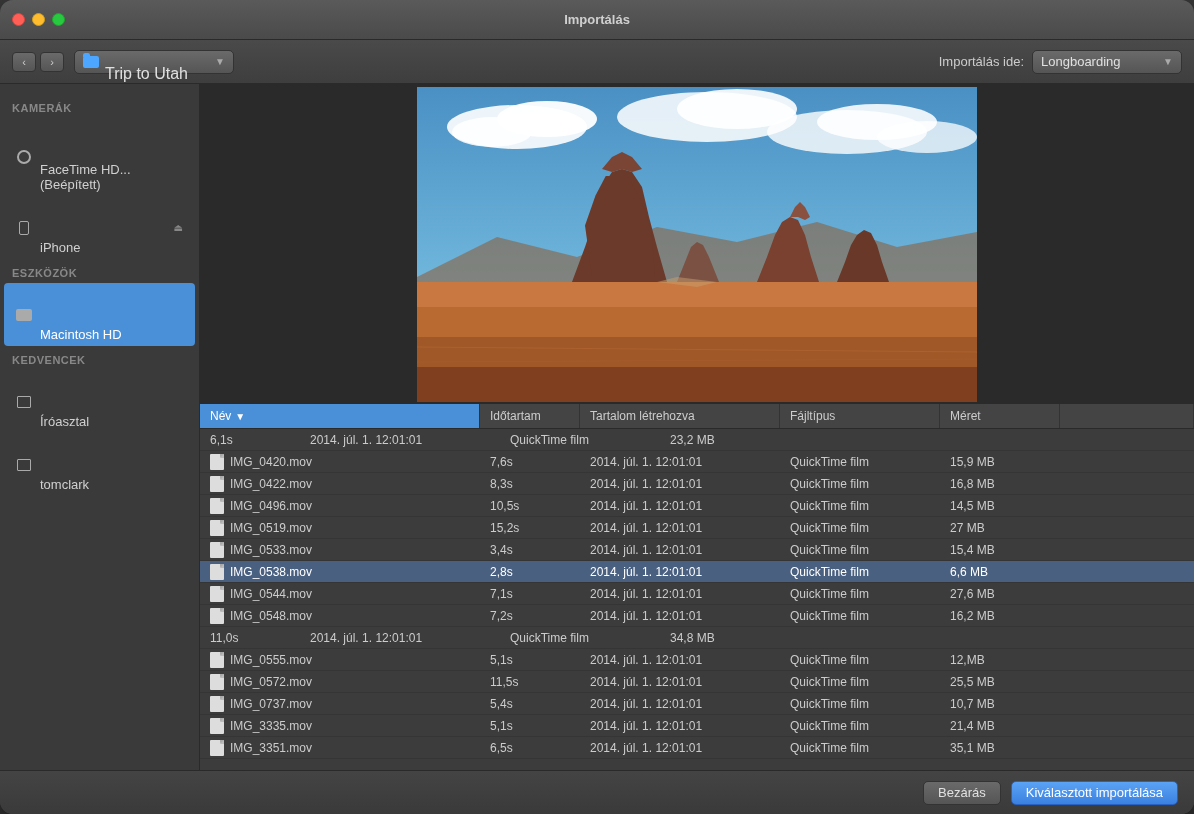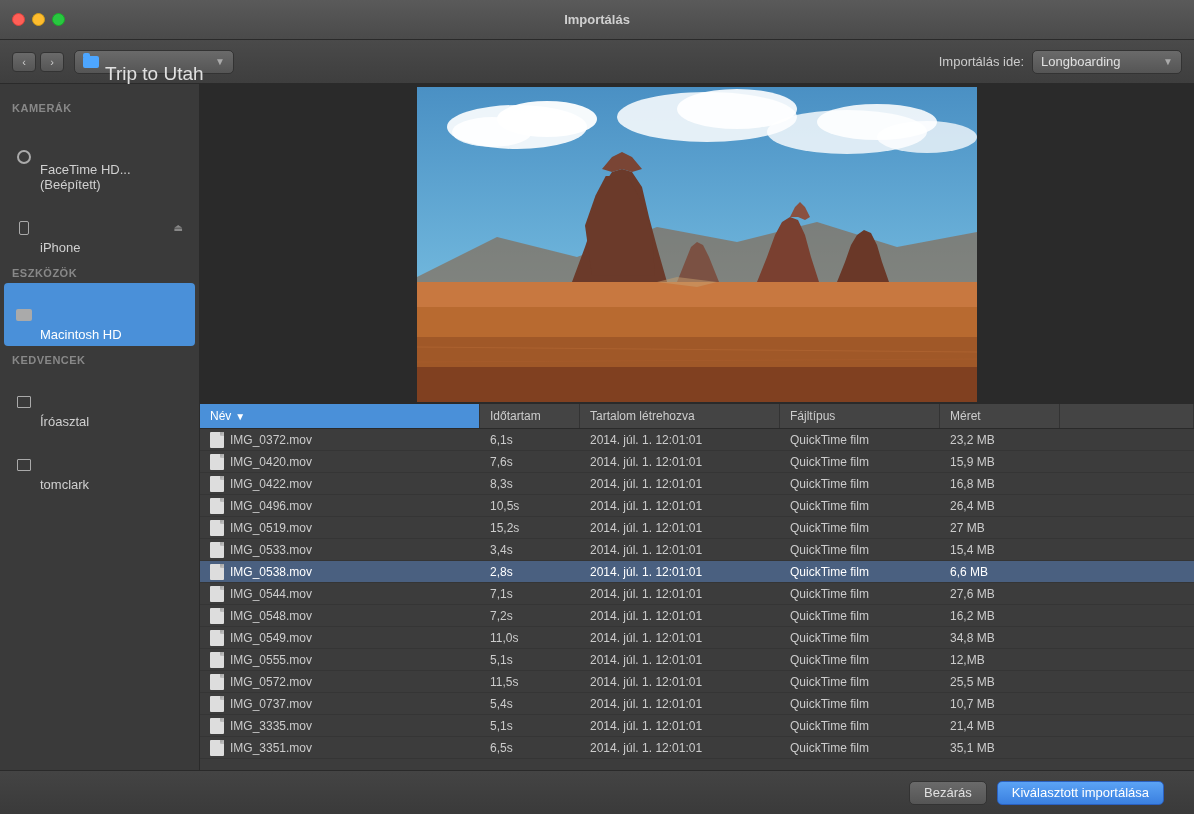--- a/index.html
+++ b/index.html
@@ -11,21 +11,21 @@
       font-size: 13px;
       color: #e0e0e0;
       overflow: hidden;
     }
 
     
     .window {
       width: 1194px;
       height: 814px;
       background: #3c3c3c;
-      border-radius: 0;
+      border-radius: 13px;
       overflow: hidden;
       display: flex;
       flex-direction: column;
       box-shadow: 0 20px 60px rgba(0,0,0,0.8);
     }
 
     
     .title-bar {
       height: 40px;
       background: linear-gradient(to bottom, #5a5a5a, #4a4a4a);
@@ -113,21 +113,21 @@
       content: '';
       position: absolute;
       top: -3px;
       left: 0;
       width: 7px;
       height: 4px;
       background: #4da6ff;
       border-radius: 2px 2px 0 0;
     }
     .folder-label {
-      font-size: 19px;
+      font-size: 16px;
       color: #e0e0e0;
       flex: 1;
       margin-top: 25px;
     }
     .dropdown-arrow {
       color: #aaa;
       font-size: 10px;
     }
 
     .import-label-group {
@@ -445,21 +445,21 @@
     }
 
     
     .footer {
       height: 44px;
       background: linear-gradient(to bottom, #444, #3a3a3a);
       border-top: 1px solid #2a2a2a;
       display: flex;
       align-items: center;
       justify-content: flex-end;
-      padding: 0 30px;
+      padding: 0 16px;
       gap: 10px;
       flex-shrink: 0;
     }
 
     .btn {
       height: 24px;
       padding: 0 14px;
       border-radius: 5px;
       font-size: 13px;
       cursor: pointer;
@@ -634,24 +634,20 @@
           </div>
           <div class="th th-duration">Időtartam</div>
           <div class="th th-created">Tartalom létrehozva</div>
           <div class="th th-type">Fájltípus</div>
           <div class="th th-size">Méret</div>
           <div class="th th-rest"></div>
         </div>
 
         <div id="table-body">
             <div class="table-row">
-      <div class="td td-name">
-        <div class="file-icon"></div>
-        <span>IMG_0372.mov</span>
-      </div>
       <div class="td td-duration">6,1s</div>
       <div class="td td-created">2014. júl. 1. 12:01:01</div>
       <div class="td td-type">QuickTime film</div>
       <div class="td td-size">23,2 MB</div>
       <div class="td td-rest"></div>
     </div>
             <div class="table-row">
       <div class="td td-name">
         <div class="file-icon"></div>
         <span>IMG_0420.mov</span>
@@ -674,21 +670,21 @@
       <div class="td td-rest"></div>
     </div>
             <div class="table-row">
       <div class="td td-name">
         <div class="file-icon"></div>
         <span>IMG_0496.mov</span>
       </div>
       <div class="td td-duration">10,5s</div>
       <div class="td td-created">2014. júl. 1. 12:01:01</div>
       <div class="td td-type">QuickTime film</div>
-      <div class="td td-size">26,4 MB</div>
+      <div class="td td-size">14,5 MB</div>
       <div class="td td-rest"></div>
     </div>
             <div class="table-row">
       <div class="td td-name">
         <div class="file-icon"></div>
         <span>IMG_0519.mov</span>
       </div>
       <div class="td td-duration">15,2s</div>
       <div class="td td-created">2014. júl. 1. 12:01:01</div>
       <div class="td td-type">QuickTime film</div>
@@ -733,24 +729,20 @@
         <div class="file-icon"></div>
         <span>IMG_0548.mov</span>
       </div>
       <div class="td td-duration">7,2s</div>
       <div class="td td-created">2014. júl. 1. 12:01:01</div>
       <div class="td td-type">QuickTime film</div>
       <div class="td td-size">16,2 MB</div>
       <div class="td td-rest"></div>
     </div>
             <div class="table-row">
-      <div class="td td-name">
-        <div class="file-icon"></div>
-        <span>IMG_0549.mov</span>
-      </div>
       <div class="td td-duration">11,0s</div>
       <div class="td td-created">2014. júl. 1. 12:01:01</div>
       <div class="td td-type">QuickTime film</div>
       <div class="td td-size">34,8 MB</div>
       <div class="td td-rest"></div>
     </div>
             <div class="table-row">
       <div class="td td-name">
         <div class="file-icon"></div>
         <span>IMG_0555.mov</span>

